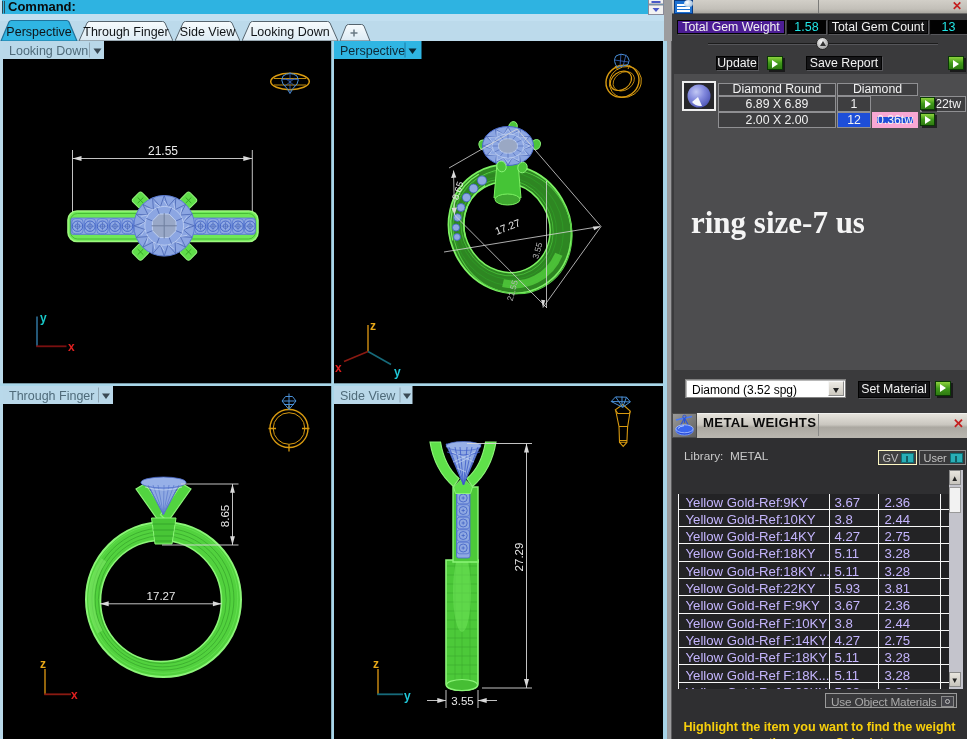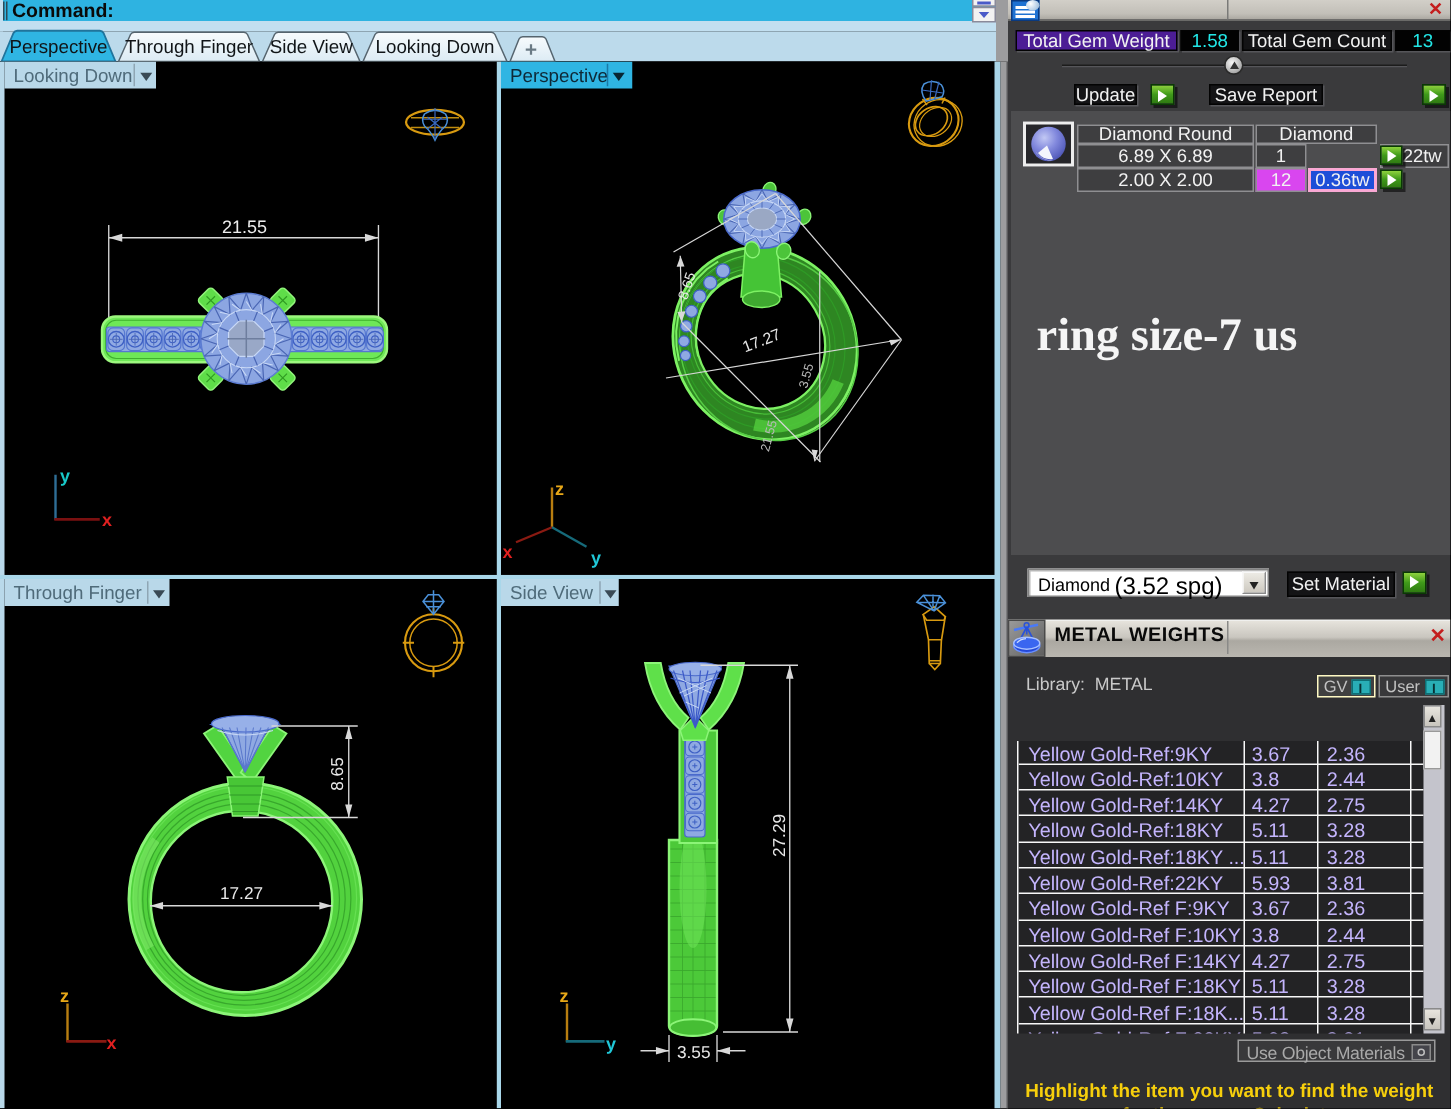--- a/index.html
+++ b/index.html
@@ -326,29 +326,29 @@
     </svg>
     <div style="position:absolute;left:718px;top:83px;width:118px;height:12.5px;background:#3e3e40;border:1px solid #8f8f92;color:#f2f2f2;font-size:12.3px;display:flex;align-items:center;justify-content:center;white-space:nowrap;">Diamond Round</div>
     <div style="position:absolute;left:837px;top:83px;width:81px;height:12.5px;background:#3e3e40;border:1px solid #8f8f92;color:#f2f2f2;font-size:12.3px;display:flex;align-items:center;justify-content:center;white-space:nowrap;">Diamond</div>
     <div style="position:absolute;left:718px;top:95.5px;width:118px;height:16px;background:#3e3e40;border:1px solid #8f8f92;color:#f2f2f2;font-size:12.3px;display:flex;align-items:center;justify-content:center;white-space:nowrap;">6.89 X 6.89</div>
     <div style="position:absolute;left:837px;top:95.5px;width:34px;height:16px;background:#3e3e40;border:1px solid #8f8f92;color:#f2f2f2;font-size:12.3px;display:flex;align-items:center;justify-content:center;white-space:nowrap;">1</div>
     <div style="position:absolute;left:872px;top:95.5px;width:46px;height:16px;background:#3e3e40;border:1px solid #8f8f92;color:#f2f2f2;font-size:12.3px;display:flex;align-items:center;justify-content:center;white-space:nowrap;margin-left:48px;">1.22tw</div>
     <div style="position:absolute;left:919.5px;top:96.5px;width:15px;height:13px;background:linear-gradient(180deg,#8ed23e,#3f9a1a 50%,#2f7a12);border:1px solid #0a3a04;box-shadow:2px 2px 0 rgba(0,0,0,.55);">
       <div style="position:absolute;left:4px;top:2.5px;width:0;height:0;border-left:6px solid #fff;border-top:4px solid transparent;border-bottom:4px solid transparent;"></div>
     </div>
     <div style="position:absolute;left:718px;top:111.5px;width:118px;height:16px;background:#3e3e40;border:1px solid #8f8f92;color:#f2f2f2;font-size:12.3px;display:flex;align-items:center;justify-content:center;white-space:nowrap;">2.00 X 2.00</div>
-    <div style="position:absolute;left:837px;top:111.5px;width:34px;height:16px;background:#d946ef;border:1px solid #8f8f92;color:#f2f2f2;font-size:12.3px;display:flex;align-items:center;justify-content:center;white-space:nowrap;">12</div>
-    <div style="position:absolute;left:872px;top:111.5px;width:46px;height:16px;background:#1d4ed8;border:2px solid #f9a8d4;color:#f2f2f2;font-size:12.3px;display:flex;align-items:center;justify-content:center;white-space:nowrap;">0.36tw</div>
+    <div style="position:absolute;left:837px;top:111.5px;width:34px;height:16px;background:#1d4ed8;border:1px solid #8f8f92;color:#f2f2f2;font-size:12.3px;display:flex;align-items:center;justify-content:center;white-space:nowrap;">12</div>
+    <div style="position:absolute;left:872px;top:111.5px;width:46px;height:16px;background:#1d4ed8;border:5px solid #f9a8d4;color:#f2f2f2;font-size:12.3px;display:flex;align-items:center;justify-content:center;white-space:nowrap;">0.36tw</div>
     <div style="position:absolute;left:919.5px;top:112.5px;width:15px;height:13px;background:linear-gradient(180deg,#8ed23e,#3f9a1a 50%,#2f7a12);border:1px solid #0a3a04;box-shadow:2px 2px 0 rgba(0,0,0,.55);">
       <div style="position:absolute;left:4px;top:2.5px;width:0;height:0;border-left:6px solid #fff;border-top:4px solid transparent;border-bottom:4px solid transparent;"></div>
     </div>
     <div style="position:absolute;left:691px;top:204.5px;color:#f5f5f5;font-family:'Liberation Serif',serif;font-weight:bold;font-size:31px;letter-spacing:0px;">ring size-7 us</div>
     <div style="position:absolute;left:685px;top:379px;width:161px;height:19px;background:#fff;border:1px solid #828282;box-shadow:inset 1px 1px 0 #b8b8b8;">
       <span style="position:absolute;left:6px;top:2.5px;font-size:12px;color:#000;">Diamond</span>
-      <span style="position:absolute;left:57px;top:2.5px;font-size:16px;color:#000;">(3.52 spg)</span>
+      <span style="position:absolute;left:57px;top:2.5px;font-size:12px;color:#000;">(3.52 spg)</span>
       <div style="position:absolute;right:1px;top:1px;width:16px;height:15px;background:linear-gradient(180deg,#eceae4,#cdc9c0);border:1px solid #8a8a8a;border-top-color:#f8f8f8;border-left-color:#f8f8f8;">
         <div style="position:absolute;left:4px;top:5.5px;width:0;height:0;border-top:5px solid #222;border-left:3.5px solid transparent;border-right:3.5px solid transparent;"></div>
       </div>
     </div>
     <div style="position:absolute;left:858px;top:380.5px;width:72px;height:17px;background:#141416;border:1px solid #030303;box-shadow:1px 1px 0 #56565a;color:#f2f2f2;font-size:12.3px;display:flex;align-items:center;justify-content:center;white-space:nowrap;">Set Material</div>
     <div style="position:absolute;left:935px;top:380.5px;width:16px;height:15px;background:linear-gradient(180deg,#8ed23e,#3f9a1a 50%,#2f7a12);border:1px solid #0a3a04;box-shadow:2px 2px 0 rgba(0,0,0,.55);">
       <div style="position:absolute;left:4px;top:2.5px;width:0;height:0;border-left:6px solid #fff;border-top:4px solid transparent;border-bottom:4px solid transparent;"></div>
     </div>
     <div style="position:absolute;left:672px;top:412.5px;width:295px;height:25.5px;background:linear-gradient(180deg,#e6e3dc,#c9c6bf 45%,#aba8a1 55%,#bab7b0);border-top:1px solid #f0f0ee;"></div>
     <div style="position:absolute;left:672px;top:412.5px;width:25px;height:25.5px;background:linear-gradient(135deg,#9a9a9a,#5f5f5f);border:1px solid #4a4a4a;"><svg width="23" height="23" viewBox="0 0 23 23">

